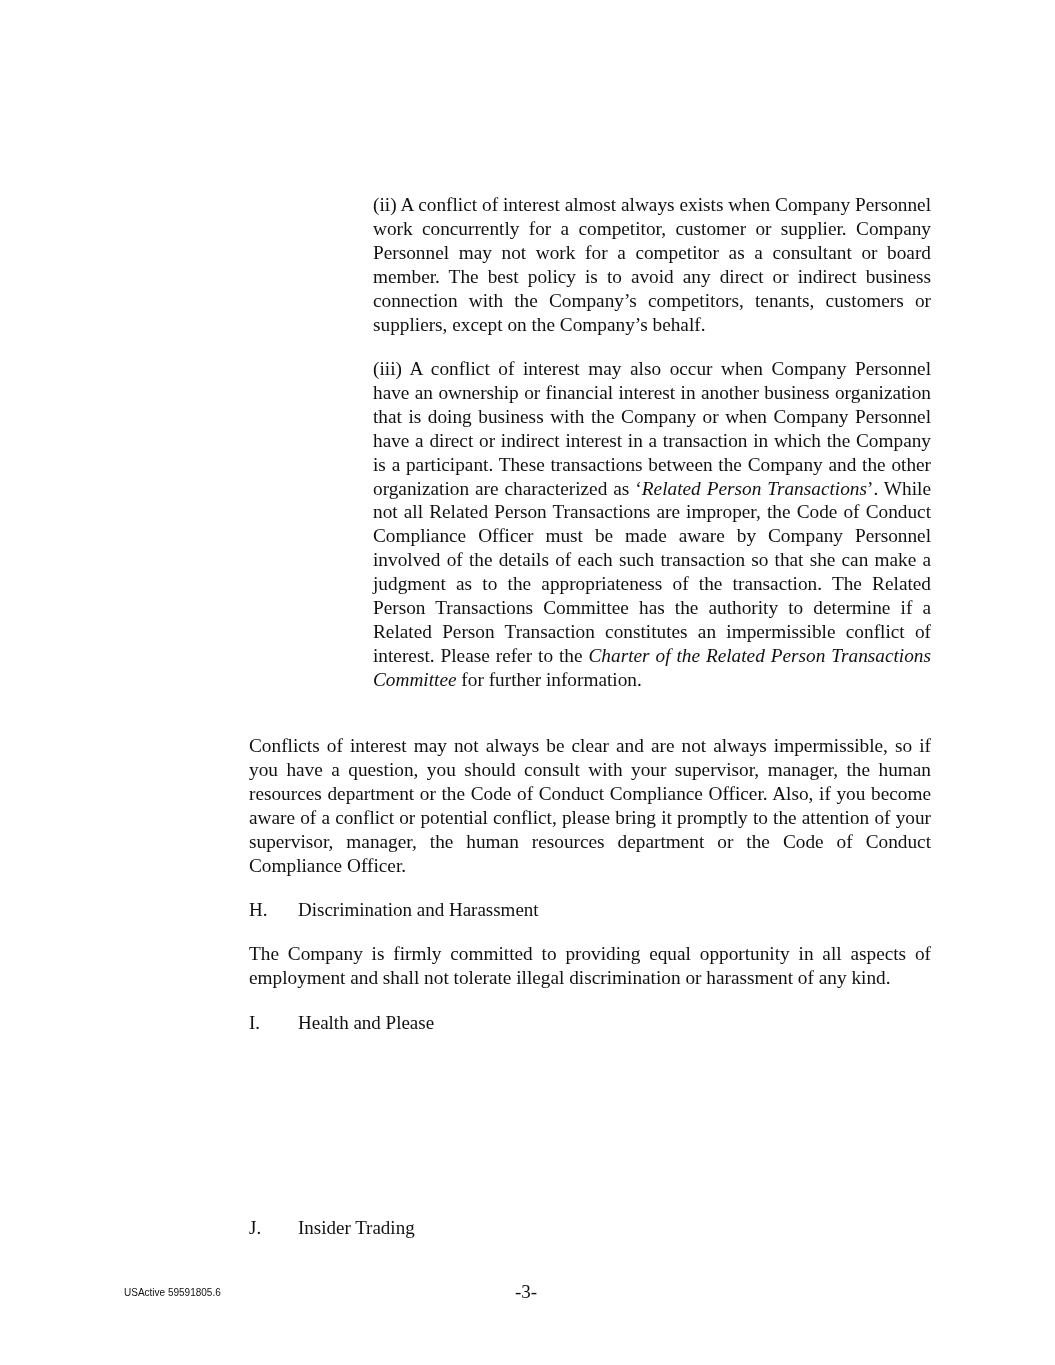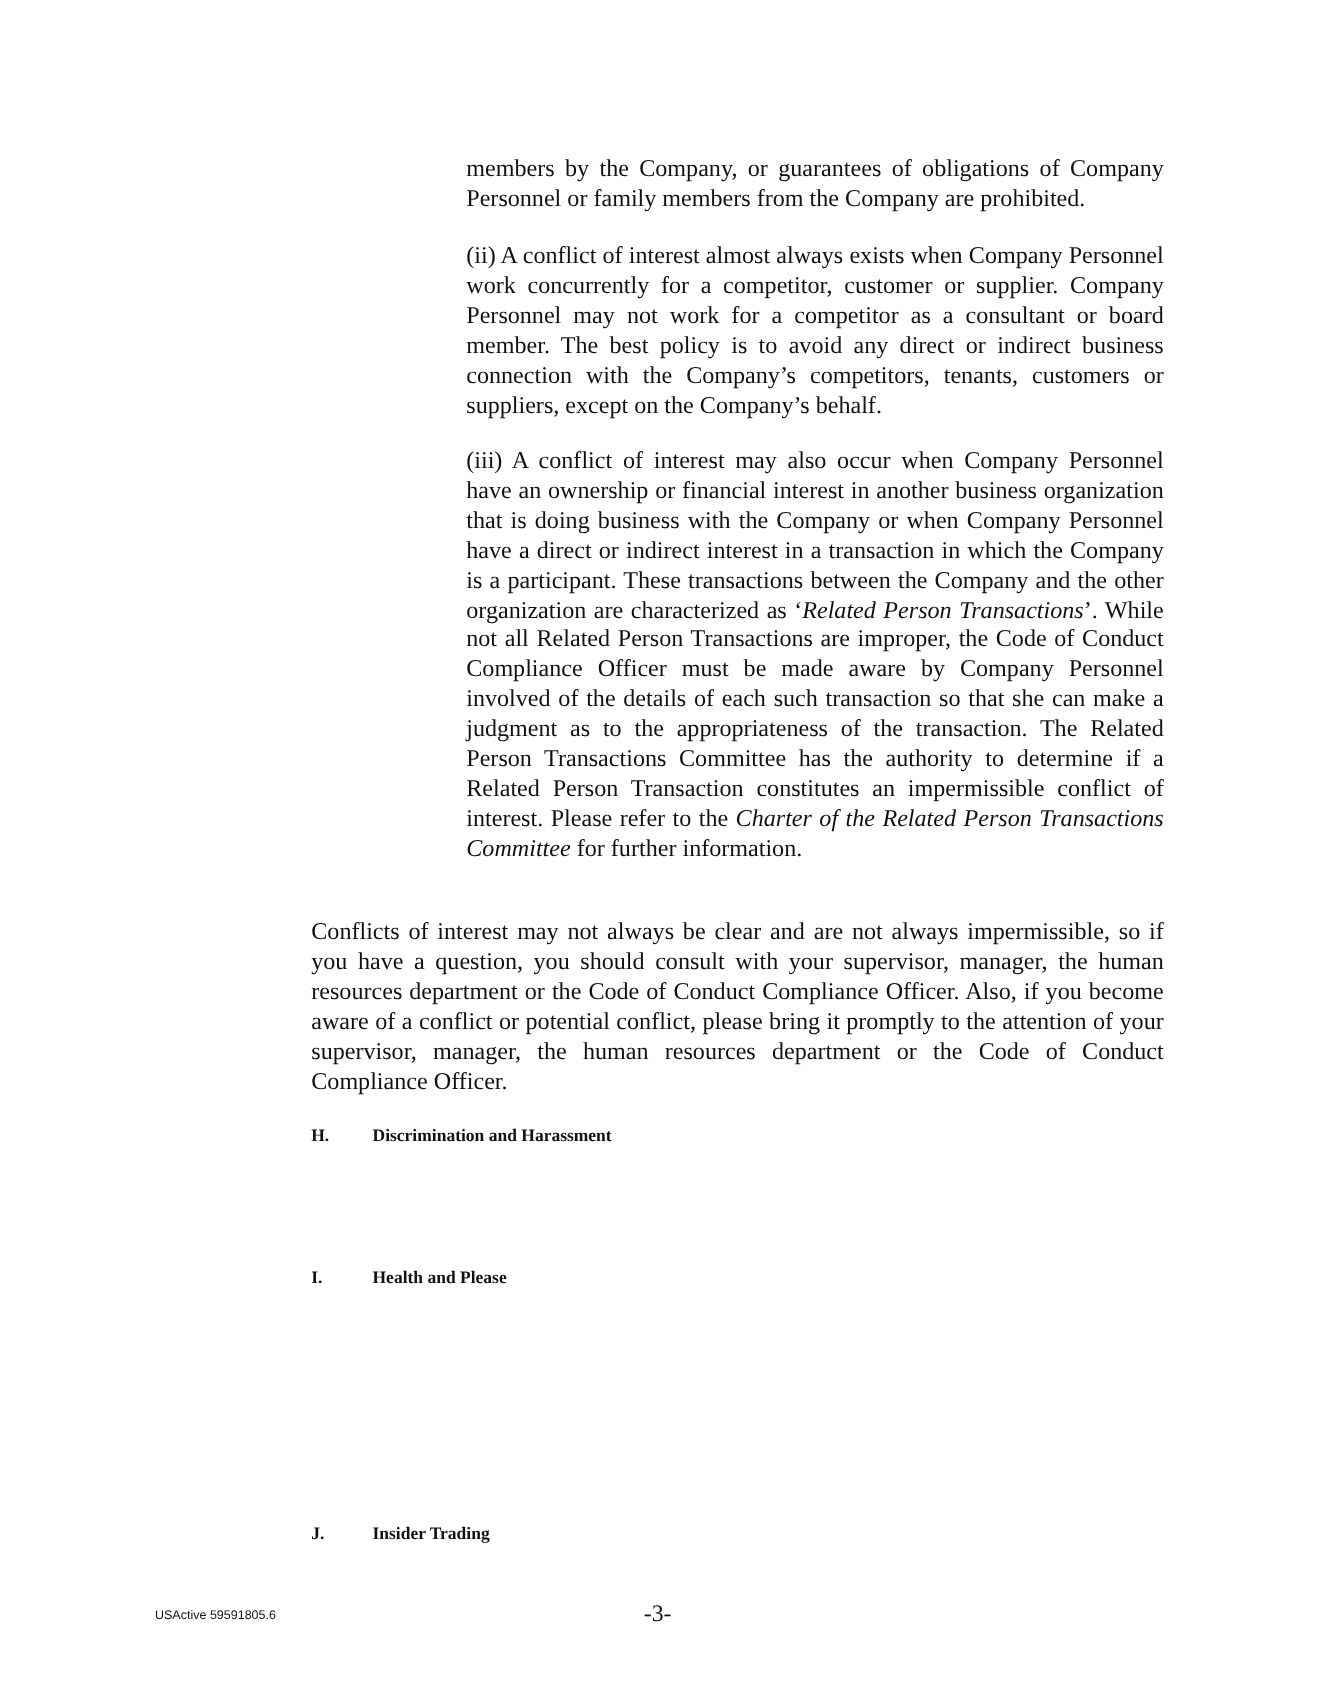--- a/index.html
+++ b/index.html
@@ -33,23 +33,23 @@
       width: 558px;
     }
     .body-block {
       left: 249px;
       width: 682px;
       font-family: Liberation Serif, serif;
     }
     .heading {
       position: absolute;
       left: 249px;
-      font-size: 14px;
+      font-size: 19px;
       line-height: 24px;
-      font-weight: bold;
+      font-weight: normal;
       white-space: nowrap;
     }
     .heading .num {
       display: inline-block;
       width: 49px;
     }
     .footer-id {
       position: absolute;
       left: 124px;
       top: 1285px;
@@ -63,31 +63,31 @@
       top: 1281px;
       font-size: 19px;
       line-height: 22px;
     }
   </style>
 </head>
 <body>
 
 <div class="page">
 
-  <p class="para indent-block" style="top:124px;">members by the Company, or guarantees of obligations of Company Personnel or family members from the Company are prohibited.</p>
 
   <p class="para indent-block" style="top:193px;">(ii) A conflict of interest almost always exists when Company Personnel work concurrently for a competitor, customer or supplier. Company Personnel may not work for a competitor as a consultant or board member. The best policy is to avoid any direct or indirect business connection with the Company’s competitors, tenants, customers or suppliers, except on the Company’s behalf.</p>
 
   <p class="para indent-block" style="top:357px;"><span>(iii) A conflict of interest may also occur when Company Personnel have an ownership or financial interest in another business organization that is doing business with the Company or when Company Personnel have a direct or indirect interest in a transaction in which the Company is a participant. These transactions between the Company and the other organization are characterized as ‘</span><em>Related Person Transactions</em><span>’. While not all Related Person Transactions are improper, the Code of Conduct Compliance Officer must be made aware by Company Personnel involved of the details of each such transaction so that she can make a judgment as to the appropriateness of the transaction. The Related Person Transactions Committee has the authority to determine if a Related Person Transaction constitutes an impermissible conflict of interest. Please refer to the </span><em>Charter of the Related Person Transactions Committee</em><span> for further information.</span></p>
 
   <p class="para body-block" style="top:734px;">Conflicts of interest may not always be clear and are not always impermissible, so if you have a question, you should consult with your supervisor, manager, the human resources department or the Code of Conduct Compliance Officer. Also, if you become aware of a conflict or potential conflict, please bring it promptly to the attention of your supervisor, manager, the human resources department or the Code of Conduct Compliance Officer.</p>
 
   <h2 class="heading" style="top:898px;">
     <span class="num">H.</span><span>Discrimination and Harassment</span>
   </h2>
+  <p class="para body-block" style="top:942px;">The Company is firmly committed to providing equal opportunity in all aspects of employment and shall not tolerate illegal discrimination or harassment of any kind.</p>
 
   <h2 class="heading" style="top:1011px;">
     <span class="num">I.</span><span>Health and Please</span>
   </h2>
 
   <h2 class="heading" style="top:1216px;">
     <span class="num">J.</span><span>Insider Trading</span>
   </h2>
 
   <div class="footer-id">USActive 59591805.6</div>

